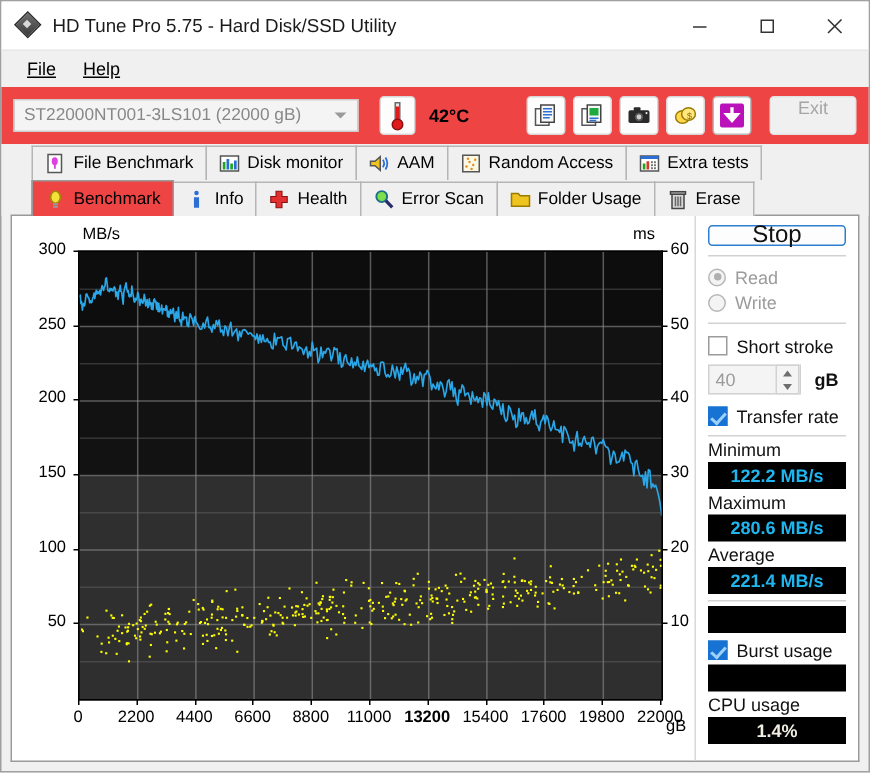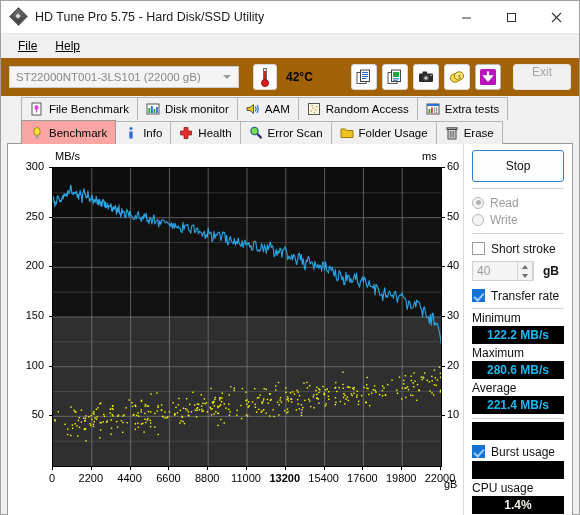--- a/index.html
+++ b/index.html
@@ -53,21 +53,21 @@
     height:24px;flex:0 0 24px;display:flex;align-items:center;
     background:#f0f0f0;padding-left:8px;
   }
   .menu-item{
     padding:3px 9px;font-size:12px;color:#000;
   }
   .menu-item u{text-decoration:underline;}
   
   .toolbar{
     height:38px;flex:0 0 38px;display:flex;align-items:center;
-    background:#a16207;padding:0 8px;position:relative;
+    background:#ef4444;padding:0 8px;position:relative;
   }
   .drive-select{
     width:230px;height:22px;box-sizing:border-box;
     background:#f4f4f4;border:1px solid #cdcdcd;
     display:flex;align-items:center;
     font-size:11.5px;color:#888;padding-left:6px;
     position:relative;
   }
   .drive-select .caret{
     position:absolute;right:7px;top:8px;
@@ -103,21 +103,21 @@
   .tab{
     height:23px;box-sizing:border-box;
     background:#f0f0f0;
     border:1px solid #b5b5b5;border-bottom:none;
     margin-right:-1px;
     display:flex;align-items:center;
     padding:0 8px;font-size:11.5px;color:#000;white-space:nowrap;margin-top:20px;
   }
   .tab:first-child{margin-left:14px;}
   .tab.selected{
-    background:#fca5a5;border-color:#9a9a9a;position:relative;z-index:3;
+    background:#ef4444;border-color:#9a9a9a;position:relative;z-index:3;
     height:24px;
   }
   .tab .ticon{width:14px;height:14px;margin-right:5px;flex:0 0 14px;position:relative;}
   .tab-row.row2{position:relative;z-index:2;}
   .tab-row.row2 .tab{border-bottom:none;}
   .tabs-underline{
     position:absolute;left:6px;right:6px;bottom:0;height:1px;background:#9a9a9a;
   }
   
   .content{
@@ -139,24 +139,24 @@
     position:absolute;left:44px;top:23px;width:390px;height:300px;
     background:#121212;border:1px solid #000;box-sizing:border-box;
   }
   .axis-label{position:absolute;font-size:11px;color:#000;}
   .ytick{position:absolute;font-size:11px;color:#000;text-align:right;width:30px;}
   .ytick-r{position:absolute;font-size:11px;color:#000;text-align:left;width:30px;}
   .xtick{position:absolute;font-size:11px;color:#000;text-align:center;}
   .tick-mark{position:absolute;background:#000;}
   
   .stop-btn{
-    width:100%;height:32px;box-sizing:border-box;
+    width:100%;height:14px;box-sizing:border-box;
     background:#fdfdfd;border:1px solid #2f7fd0;border-radius:3px;
     display:flex;align-items:center;justify-content:center;
-    font-size:12px;color:#111;margin-bottom:6px;
+    font-size:16px;color:#111;margin-bottom:6px;
   }
   .hr{height:1px;background:#d2d2d2;margin:5px 0;}
   .radio-row{display:flex;align-items:center;height:17px;}
   .radio{
     width:12px;height:12px;border-radius:50%;
     border:1px solid #b7b7b7;background:#f4f4f4;box-sizing:border-box;
     margin-right:6px;position:relative;flex:0 0 12px;
   }
   .radio.on::after{
     content:"";position:absolute;left:2.5px;top:2.5px;width:5px;height:5px;

